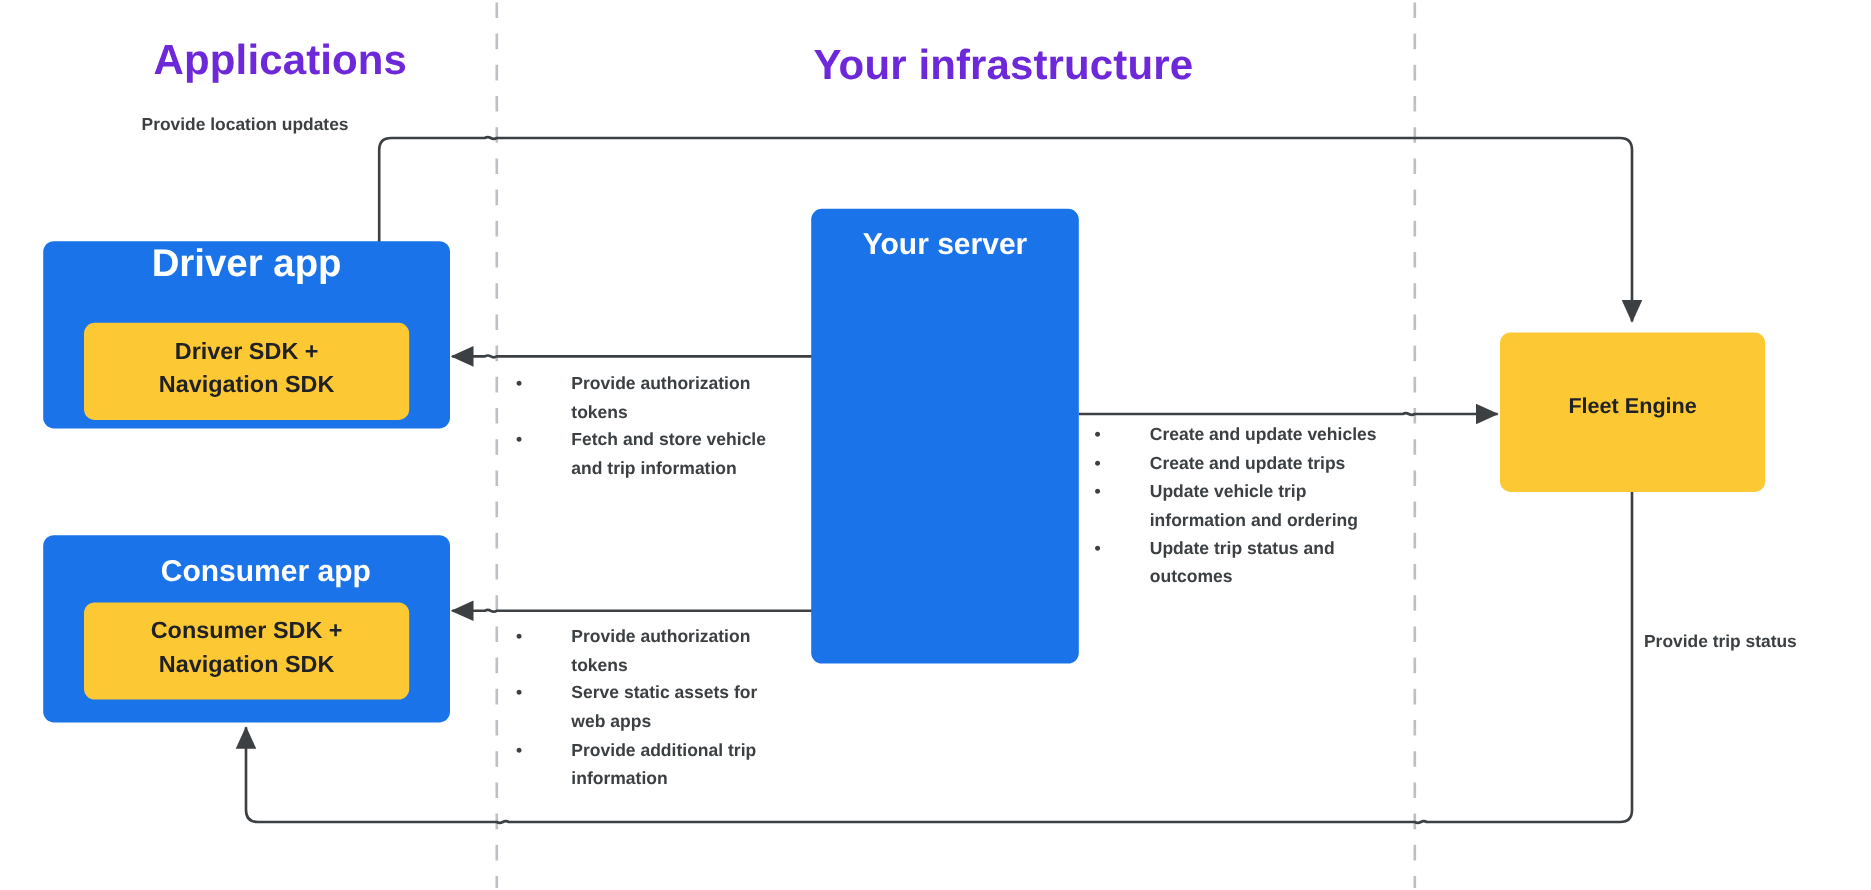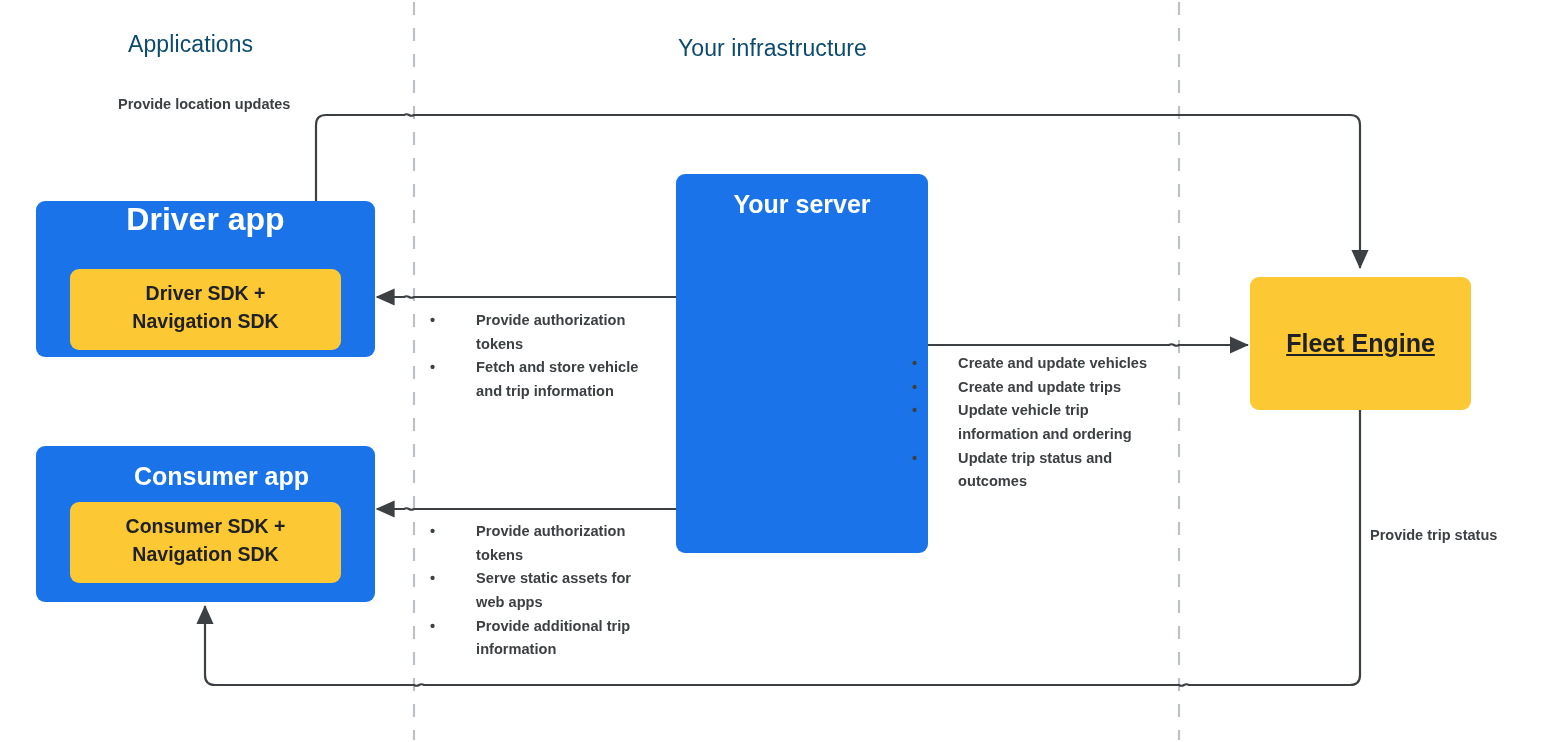--- a/index.html
+++ b/index.html
@@ -22,23 +22,23 @@
   }
   svg.layer {
     position: absolute;
     left: 0; top: 0;
     width: 1559px;
     height: 742px;
     pointer-events: none;
   }
   .col-header {
     position: absolute;
-    font-size: 23px;
-    color: #0c4a6e;
-    font-weight: 400;
+    font-size: 35px;
+    color: #6d28d9;
+    font-weight: 700;
     white-space: nowrap;
     letter-spacing: 0.1px;
   }
   .node {
     position: absolute;
     box-sizing: border-box;
     border-radius: 9px;
   }
   .node-blue {
     background: #1a73e8;
@@ -145,26 +145,26 @@
   </div>
 
   <div class="node node-blue" style="left:36px; top:446px; width:339px; height:156px;">
     <div class="node-title-white" style="position:absolute; left:0; top:16px; width:100%; font-size:25px;padding-left:16px;">Consumer app</div>
     <div class="node node-yellow" style="left:34px; top:56px; width:271px; height:81px;">
       <div class="node-title-dark" style="position:absolute; left:0; top:13px; width:100%; font-size:19.5px;">Consumer SDK +</div>
       <div class="node-title-dark" style="position:absolute; left:0; top:41px; width:100%; font-size:19.5px;">Navigation SDK</div>
     </div>
   </div>
 
-  <div class="node node-blue" style="left:676px; top:174px; width:252px; height:379px;">
+  <div class="node node-blue" style="left:676px; top:174px; width:223px; height:379px;">
     <div class="node-title-white" style="position:absolute; left:0; top:16px; width:100%; font-size:25px;">Your server</div>
   </div>
 
   <div class="node node-yellow" style="left:1250px; top:277px; width:221px; height:133px;">
-    <div class="node-title-dark" style="position:absolute; left:0; top:51px; width:100%; font-size:25px;text-decoration:underline;">Fleet Engine</div>
+    <div class="node-title-dark" style="position:absolute; left:0; top:51px; width:100%; font-size:18px;">Fleet Engine</div>
   </div>
 
   <div class="edge-label" style="left:118px; top:96px;">Provide location updates</div>
 
   <div class="edge-label" style="left:1370px; top:527px;">Provide trip status</div>
 
   <div class="bullet-list" style="left:430px; top:309px; width:232px;">
     <div class="bullet-row">
       <span class="dot">•</span>
       <span class="btxt">Provide authorization tokens</span>

